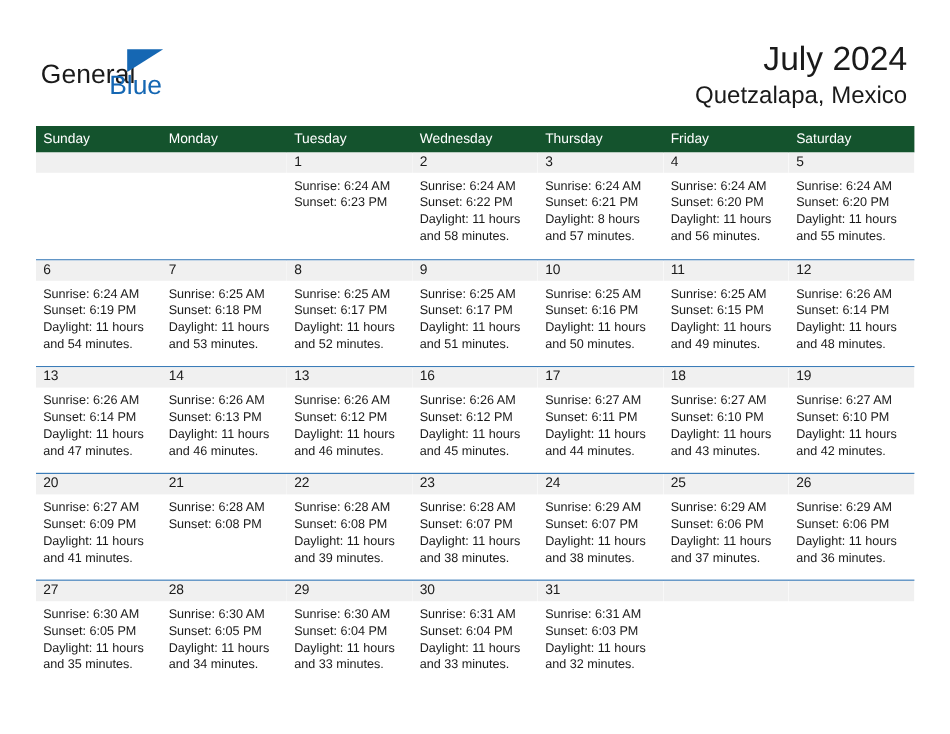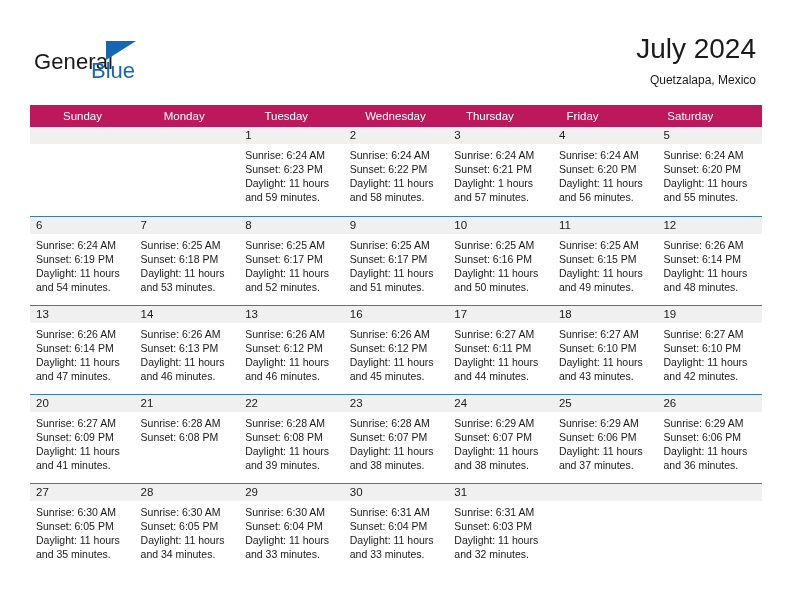--- a/index.html
+++ b/index.html
@@ -74,39 +74,38 @@
     text-align: right;
   }
   .cal-title {
     font-size: 28px;
     color: #1a1a1a;
     line-height: 34px;
     white-space: nowrap;
   }
   .cal-subtitle {
     margin-top: 6px;
-    font-size: 12px;
+    font-size: 20px;
     color: #1a1a1a;
     line-height: 17px;
     white-space: nowrap;
   }
 
   
   .calendar {
     position: absolute;
     left: 30px;
     top: 105px;
     width: 732px;
   }
 
   .weekdays {
     display: flex;
-    background: #be185d;
+    background: #14532d;
     height: 22px;
-    padding-left: 27px;
   }
   .weekday {
     flex: 1 1 0;
     color: #ffffff;
     font-size: 11.5px;
     line-height: 22px;
     padding-left: 6px;
     box-sizing: border-box;
     overflow: hidden;
     white-space: nowrap;
@@ -191,37 +190,36 @@
             <div class="day-number"></div>
           </div>
           <div class="day empty">
             <div class="day-number"></div>
           </div>
           <div class="day">
             <div class="day-number">1</div>
             <div class="day-info">
               <div>Sunrise: 6:24 AM</div>
               <div>Sunset: 6:23 PM</div>
-              <div class="daylight-line">Daylight: 11 hours and 59 minutes.</div>
             </div>
           </div>
           <div class="day">
             <div class="day-number">2</div>
             <div class="day-info">
               <div>Sunrise: 6:24 AM</div>
               <div>Sunset: 6:22 PM</div>
               <div class="daylight-line">Daylight: 11 hours and 58 minutes.</div>
             </div>
           </div>
           <div class="day">
             <div class="day-number">3</div>
             <div class="day-info">
               <div>Sunrise: 6:24 AM</div>
               <div>Sunset: 6:21 PM</div>
-              <div class="daylight-line">Daylight: 1 hours and 57 minutes.</div>
+              <div class="daylight-line">Daylight: 8 hours and 57 minutes.</div>
             </div>
           </div>
           <div class="day">
             <div class="day-number">4</div>
             <div class="day-info">
               <div>Sunrise: 6:24 AM</div>
               <div>Sunset: 6:20 PM</div>
               <div class="daylight-line">Daylight: 11 hours and 56 minutes.</div>
             </div>
           </div>

